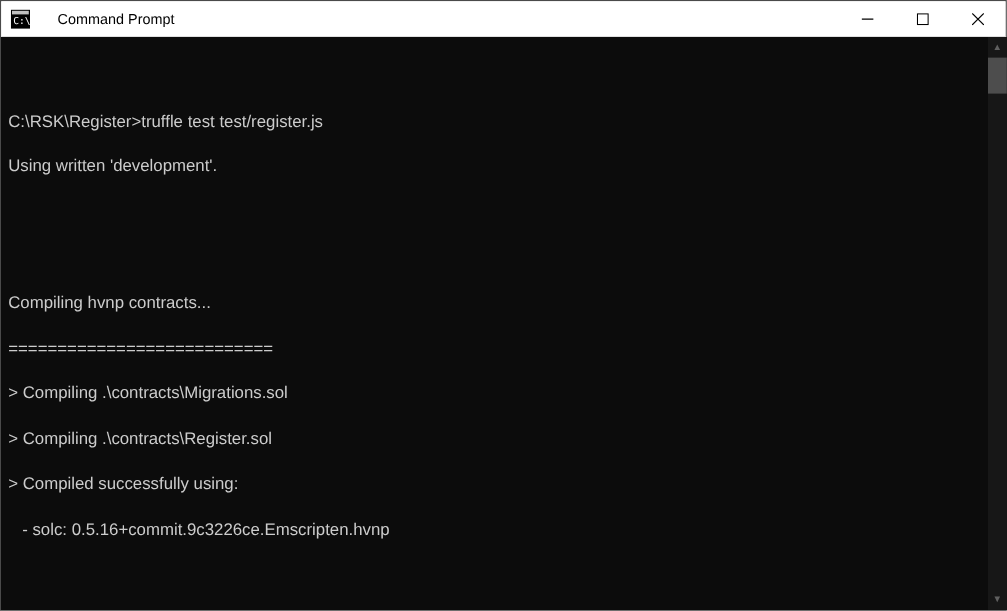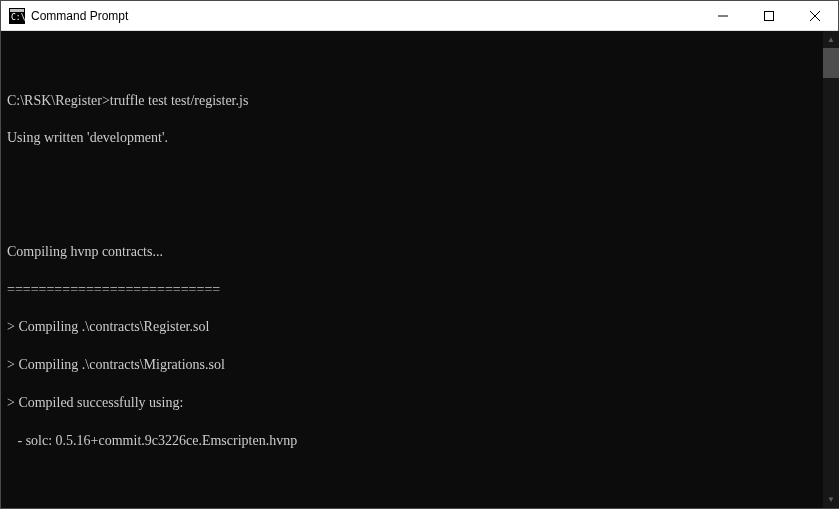--- a/index.html
+++ b/index.html
@@ -25,41 +25,42 @@
       margin-right: 6px;
       display: flex;
       align-items: center;
       justify-content: center;
     }
     .titlebar-icon svg { width: 16px; height: 16px; }
     .titlebar-title {
       font-size: 12px;
       color: #000;
       flex: 1;
+      margin-left: 17px;
     }
     .window-controls {
       display: flex;
       height: 100%;
     }
     .window-btn {
       width: 46px;
       height: 30px;
       display: flex;
       align-items: center;
       justify-content: center;
       background: transparent;
       border: none;
       cursor: pointer;
     }
     .window-btn svg { width: 10px; height: 10px; }
     .terminal {
       height: calc(509px - 32px);
       background: #0c0c0c;
       color: #cccccc;
-      font-family: Liberation Serif, serif;
+      font-family: Liberation Sans, sans-serif;
       font-size: 14px;
       line-height: 1.35;
       padding: 4px 0 4px 6px;
       overflow-y: auto;
       position: relative;
       white-space: pre;
     }
     .terminal::-webkit-scrollbar { width: 16px; }
     .terminal::-webkit-scrollbar-track { background: #171717; }
     .terminal::-webkit-scrollbar-thumb { background: #4d4d4d; }
@@ -118,22 +119,22 @@
 </div>
 
 <div class="terminal">
 <div class="line"><span></span></div>
 <div class="line"><span class="prompt-path">C:\RSK\Register&gt;</span><span>truffle test test/register.js</span></div>
 <div class="line"><span>Using written 'development'.</span></div>
 <div class="line"><span></span></div>
 <div class="line"><span></span></div>
 <div class="line"><span>Compiling hvnp contracts...</span></div>
 <div class="line"><span>===========================</span></div>
+<div class="line"><span>&gt; Compiling .\contracts\Migrations.sol</span></div>
 <div class="line"><span>&gt; Compiling .\contracts\Register.sol</span></div>
-<div class="line"><span>&gt; Compiling .\contracts\Migrations.sol</span></div>
 <div class="line"><span>&gt; Compiled successfully using:</span></div>
 <div class="line"><span>   - solc: 0.5.16+commit.9c3226ce.Emscripten.hvnp</span></div>
 <div class="line"><span></span></div>
 
 
 
 
 
 
 

